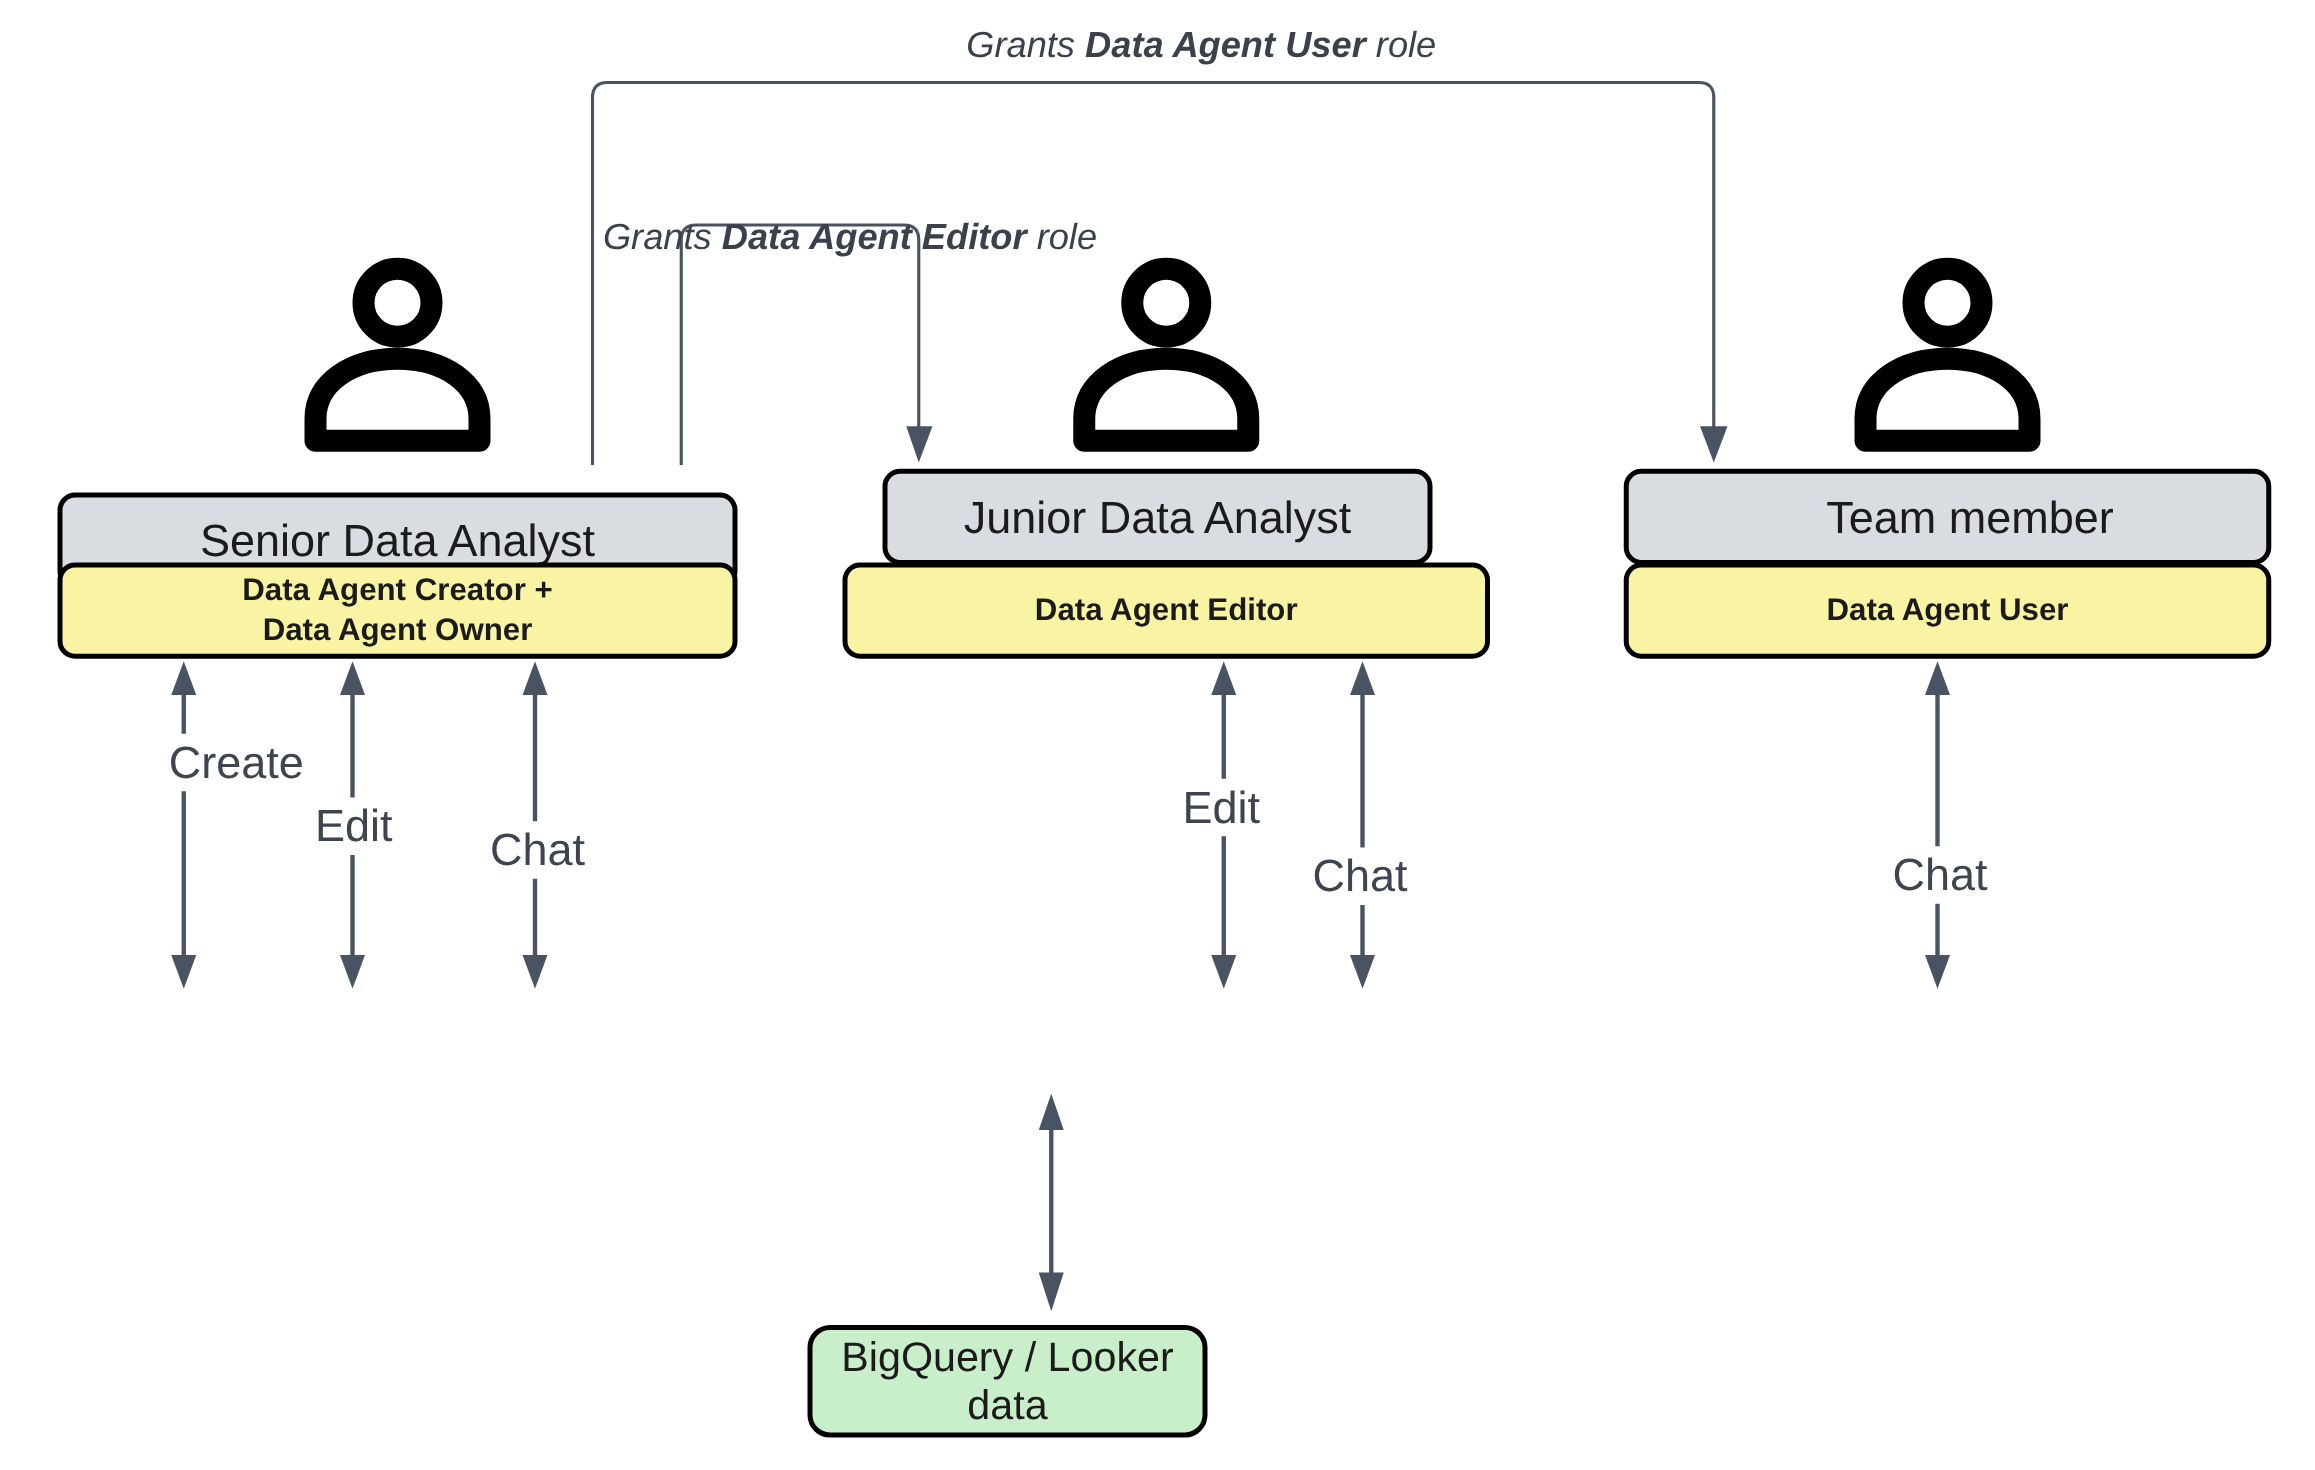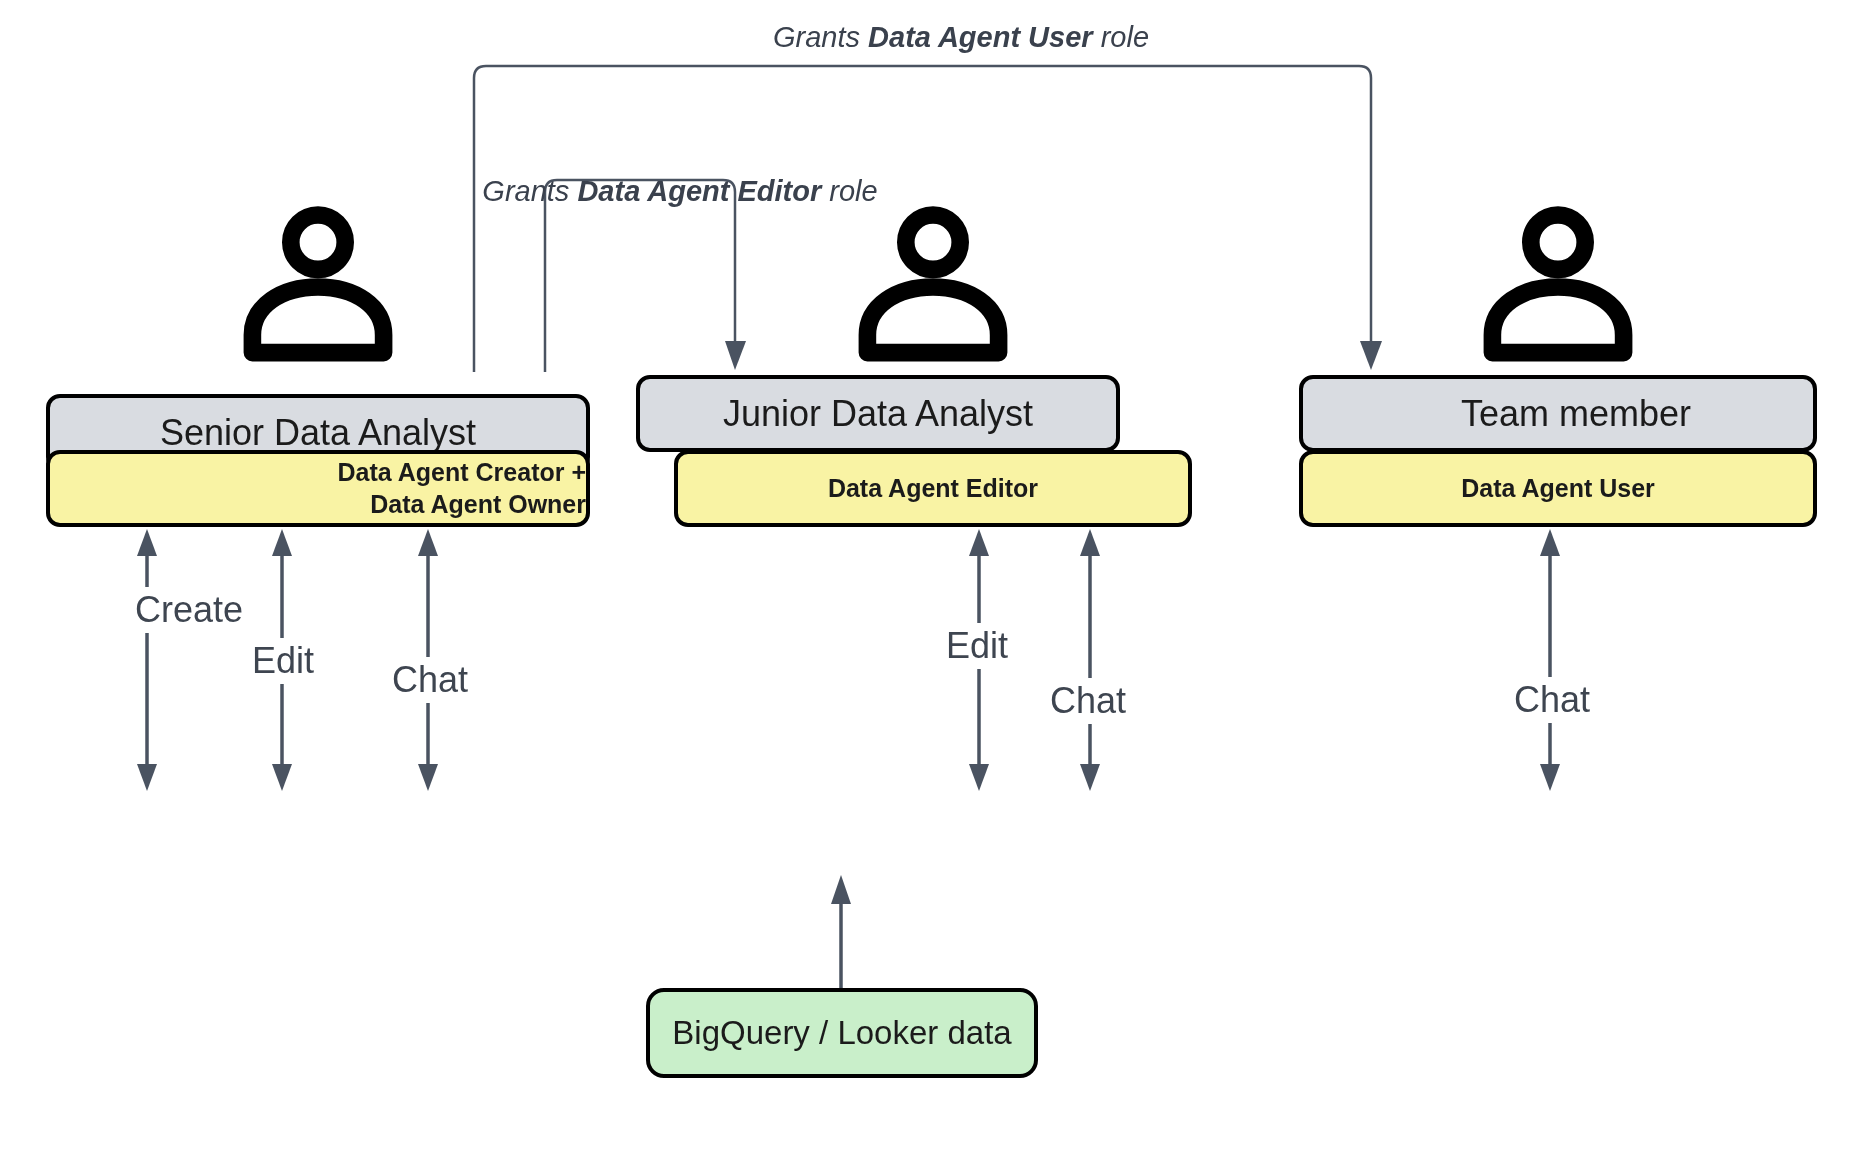--- a/index.html
+++ b/index.html
@@ -101,26 +101,26 @@
     <path d="M9 94 L9 83 C9 65 27 53 50 53 C73 53 91 65 91 83 L91 94 Z" fill="#ffffff" stroke="#000" stroke-width="11" stroke-linejoin="round"></path>
   </svg>
   <svg class="person" style="left:1478px;top:202px;" viewBox="0 0 100 101" xmlns="http://www.w3.org/2000/svg">
     <circle cx="50" cy="25" r="17" fill="none" stroke="#000" stroke-width="11"></circle>
     <path d="M9 94 L9 83 C9 65 27 53 50 53 C73 53 91 65 91 83 L91 94 Z" fill="#ffffff" stroke="#000" stroke-width="11" stroke-linejoin="round"></path>
   </svg>
 
   <div class="node gray-box" style="left:46px;top:375px;width:544px;height:77px;margin-top:19px;">
     <span>Senior Data Analyst</span>
   </div>
-  <div class="node yellow-box" style="left:46px;top:450px;width:544px;height:77px;align-items:flex-end;">
+  <div class="node yellow-box" style="left:46px;top:450px;width:544px;height:77px;">
     <span>Data Agent Creator +</span>
     <span>Data Agent Owner</span>
   </div>
 
-  <div class="node gray-box" style="left:636px;top:375px;width:484px;height:77px;">
+  <div class="node gray-box" style="left:706px;top:375px;width:440px;height:77px;">
     <span>Junior Data Analyst</span>
   </div>
   <div class="node yellow-box" style="left:674px;top:450px;width:518px;height:77px;">
     <span>Data Agent Editor</span>
   </div>
 
   <div class="node gray-box" style="left:1299px;top:375px;width:518px;height:77px;padding-left:36px;">
     <span>Team member</span>
   </div>
   <div class="node yellow-box" style="left:1299px;top:450px;width:518px;height:77px;">
@@ -128,17 +128,17 @@
   </div>
 
   <div class="arrow-label" style="left:147px;top:610px;margin-left:42px;">Create</div>
   <div class="arrow-label" style="left:283px;top:661px;">Edit</div>
   <div class="arrow-label" style="left:430px;top:680px;">Chat</div>
   <div class="arrow-label" style="left:977px;top:646px;">Edit</div>
   <div class="arrow-label" style="left:1088px;top:701px;">Chat</div>
   <div class="arrow-label" style="left:1552px;top:700px;">Chat</div>
 
 
-  <div class="node green-box" style="left:646px;top:988px;width:392px;height:90px;">
+  <div class="node green-box" style="left:646px;top:1060px;width:320px;height:90px;">
     <span>BigQuery / Looker data</span>
   </div>
 
 </div>
 
 </body></html>

